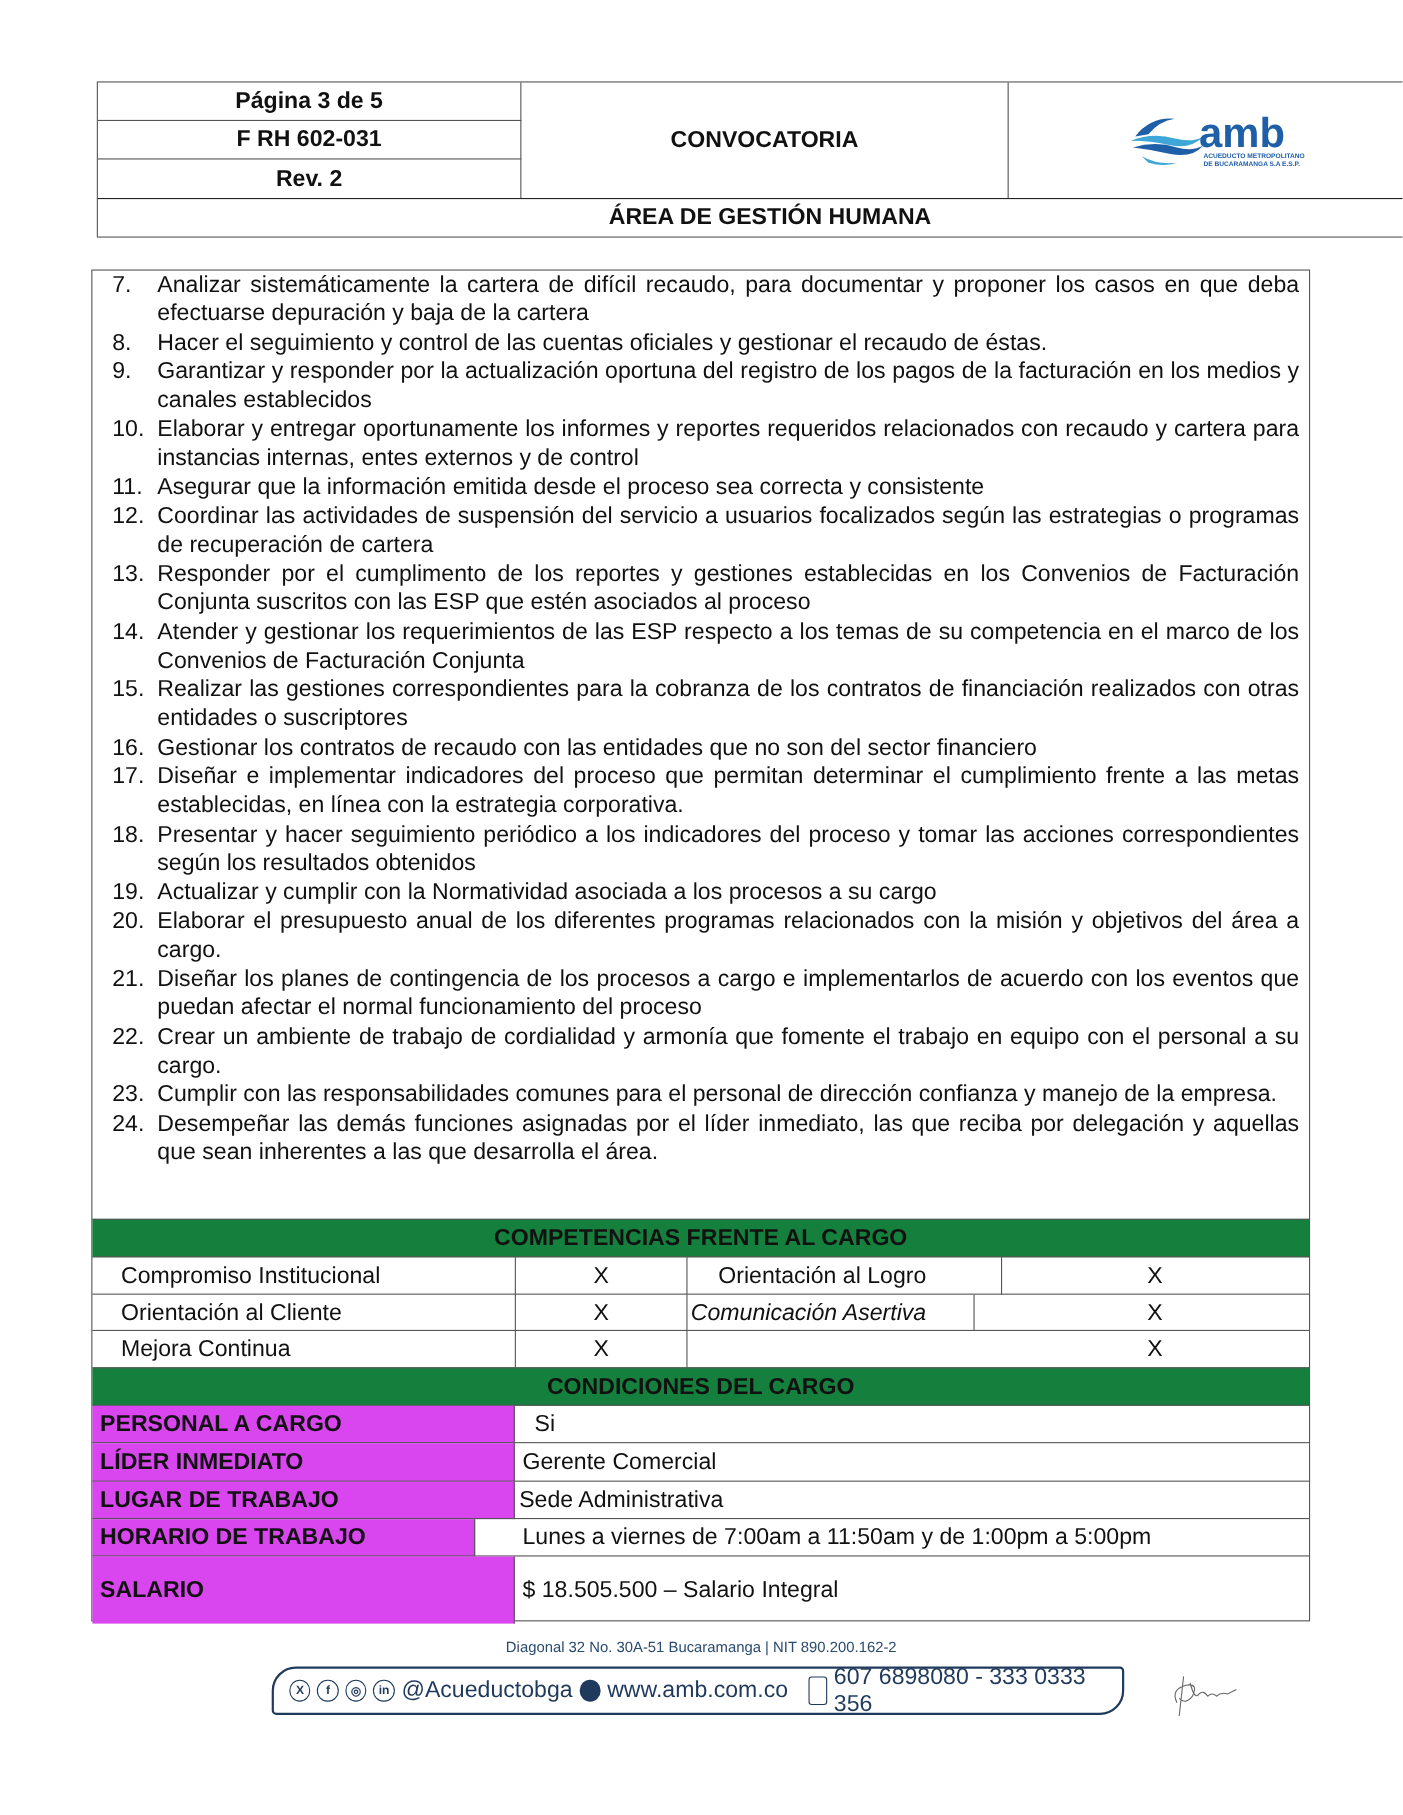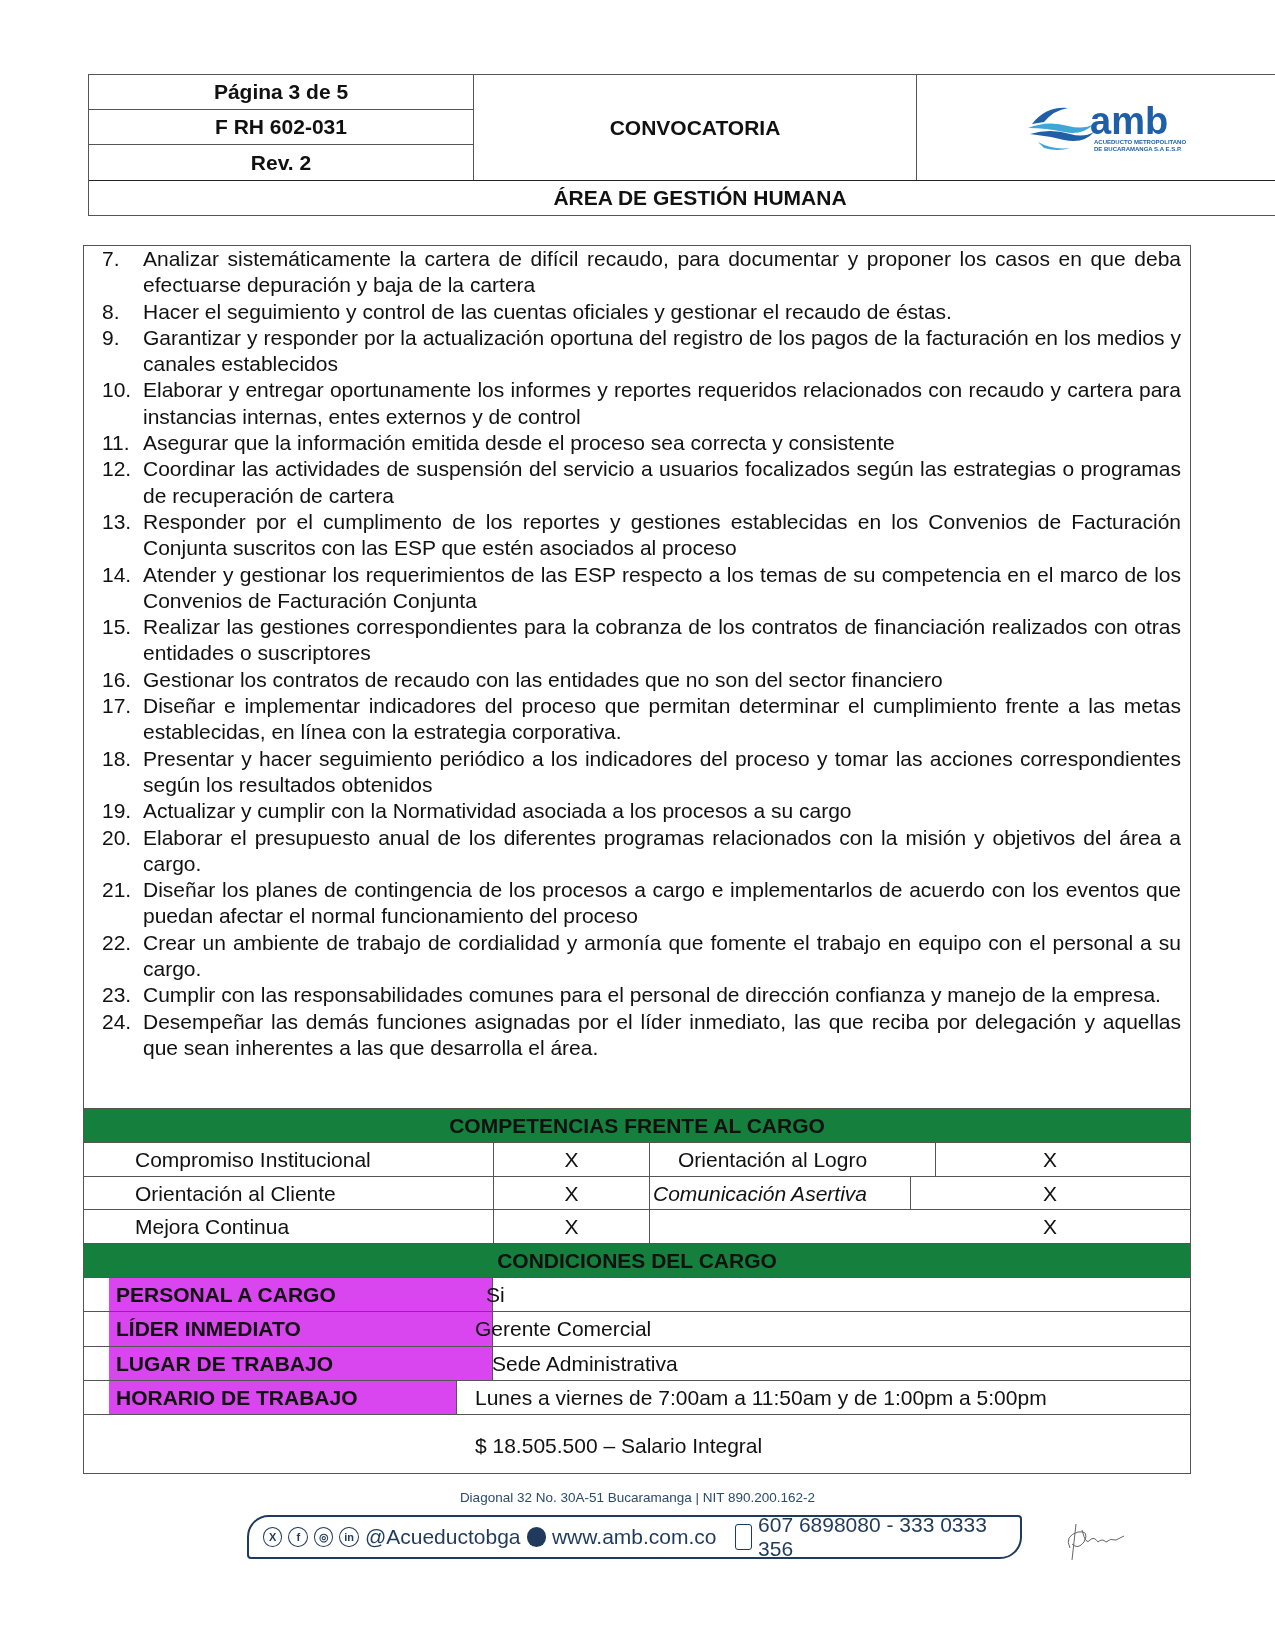--- a/index.html
+++ b/index.html
@@ -23,21 +23,21 @@
   .body-box { left:83px; top:245px; width:1108px; height:1229px; border:1.5px solid #555; }
   .fn-list { position:absolute; left:0; top:0; right:0; height:862px; padding:0 9px 0 18px; box-sizing:border-box; }
   .fn-item { display:flex; font-size:21px; line-height:26.3px; }
   .fn-num { width:41px; flex:0 0 41px; text-align:left; }
   .fn-text { flex:1; text-align:justify; }
 
   .sec-hdr { position:absolute; left:0; right:0; background:#15803d; border-top:1.5px solid #555;
              display:flex; align-items:center; justify-content:center; font-weight:bold; font-size:21px; }
   .grid-row { position:absolute; left:0; right:0; border-top:1.5px solid #555; font-size:21px; }
   .grid-row .gc { position:absolute; top:0; bottom:0; display:flex; align-items:center; box-sizing:border-box; }
-  .gc.b-r { border-right:1.5px solid #555;margin-left:25px; }
+  .gc.b-r { border-right:1.5px solid #555; }
 
   .cond-label { background:#d946ef; font-weight:bold; padding-left:7px; }
   .cond-val { padding-left:7px; }
 
   
   .footer-addr { left:0; width:1275px; top:1490px; text-align:center; font-size:13.5px; color:#2a4a6e; }
   .footer-pill { left:247px; top:1515px; width:775px; height:44px; border:2px solid #1f3a5c;
                  border-radius:22px 4px 22px 4px; display:flex; align-items:center; padding-left:14px; gap:6px;
                  color:#1f3a5c; font-size:21px; }
   .ico { display:inline-flex; width:20px; height:20px; border:1.8px solid #1f3a5c; border-radius:50%;
@@ -168,27 +168,28 @@
       <div class="grid-row" style="top: 1031px; height: 34.3px;">
         <div class="gc b-r cond-label" style="left: 0px; width: 384px;">PERSONAL A CARGO</div>
         <div class="gc cond-val" style="left: 384px; right: 0px; padding-left: 18px;">Si</div>
       </div>
       <div class="grid-row" style="top: 1065.3px; height: 34.3px;">
         <div class="gc b-r cond-label" style="left: 0px; width: 384px;">LÍDER INMEDIATO</div>
         <div class="gc cond-val" style="left: 384px; right: 0px;">Gerente Comercial</div>
       </div>
       <div class="grid-row" style="top: 1099.6px; height: 34.3px;">
         <div class="gc b-r cond-label" style="left: 0px; width: 384px;">LUGAR DE TRABAJO</div>
-        <div class="gc cond-val" style="left: 384px; right: 0px; padding-left: 24px;">Sede Administrativa</div>
+        <div class="gc cond-val" style="left: 364px; right: 0px; padding-left: 24px;">Sede Administrativa</div>
       </div>
       <div class="grid-row" style="top: 1133.9px; height: 34.3px;">
         <div class="gc b-r cond-label" style="left: 0px; width: 348px;">HORARIO DE TRABAJO</div>
         <div class="gc cond-val" style="left: 384px; right: 0px;">Lunes a viernes de 7:00am a 11:50am y de 1:00pm a 5:00pm</div>
       </div>
       <div class="grid-row" style="top: 1168.2px; height: 61px;">
+        <div class="gc b-r cond-label" style="left: 0px; width: 384px;">SALARIO</div>
         <div class="gc cond-val" style="left: 384px; right: 0px;">$ 18.505.500 – Salario Integral</div>
       </div>
     </div>
 </div>
 
 <div class="abs footer-addr">Diagonal 32 No. 30A-51 Bucaramanga | NIT 890.200.162-2</div>
 <div class="abs footer-pill">
   <span class="ico">X</span>
   <span class="ico">f</span>
   <span class="ico">◎</span>

